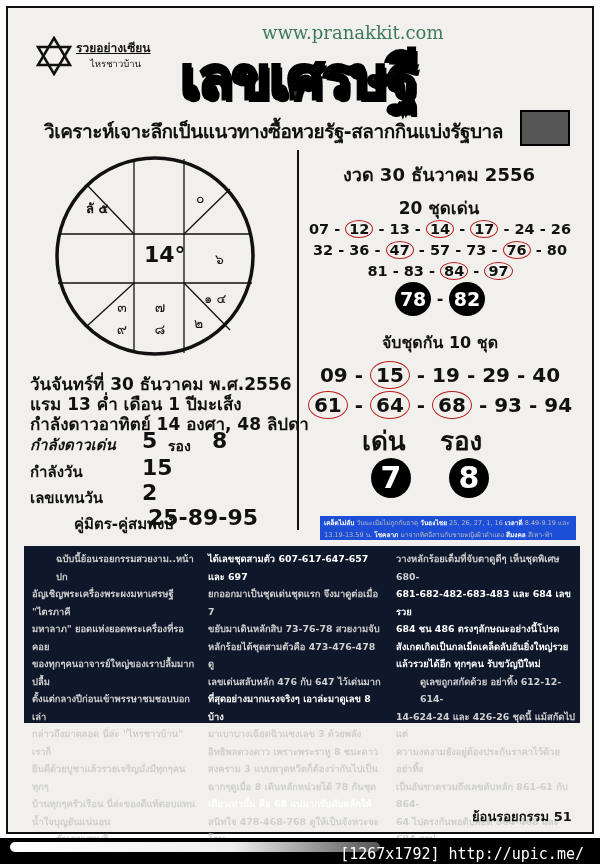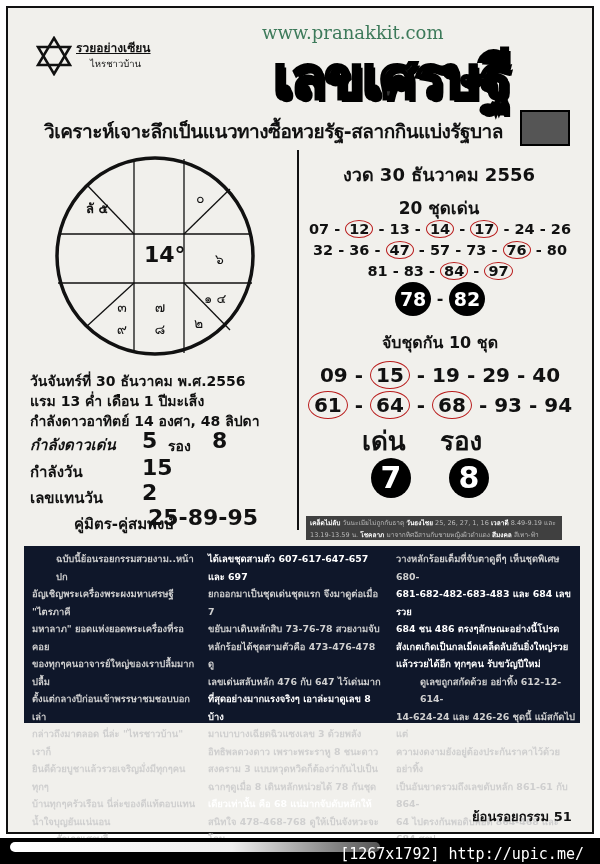--- a/index.html
+++ b/index.html
@@ -24,45 +24,45 @@
     font-family:"DejaVu Sans Mono", monospace; font-size:15px;
   }
   .url { position:absolute; left:262px; top:22px; color:#3d7a5a;
     font-family:"DejaVu Serif", serif; font-size:18px; }
   .logo { position:absolute; left:34px; top:36px; width:40px; height:40px; }
   .logo-title { position:absolute; left:76px; top:38px; font-size:12px; font-weight:bold; text-decoration:underline; }
   .logo-sub { position:absolute; left:90px; top:56px; font-size:9.5px; }
   .masthead {
     position:absolute; left:180px; top:40px; width:330px; height:76px;
     font-family:"DejaVu Sans", sans-serif; font-weight:bold; font-size:58px;
-    letter-spacing:-2px; line-height:76px; color:#333; text-align:right;
+    letter-spacing:-2px; line-height:76px; color:#333; text-align:left;
     -webkit-text-stroke:3px #000;
     text-shadow:3px 3px 0 #000;
   }
   .masthead-mark { position:absolute; left:520px; top:110px; width:46px; height:32px; background:#555; border:2px solid #000; }
   .tagline { position:absolute; left:44px; top:116px; font-size:19px; font-weight:bold; letter-spacing:-0.5px; }
   .divider { position:absolute; left:297px; top:150px; width:2px; height:380px; background:#111; }
   
   .wheel { position:absolute; left:54px; top:155px; width:202px; height:202px; }
   
   .info { position:absolute; left:30px; font-weight:bold; white-space:nowrap; }
-  .info.s { font-size:14px; }
+  .info.s { font-size:17px; }
   .info.l { font-size:15px; }
   .val { position:absolute; font-weight:bold; font-size:22px; }
   
   .rc { position:absolute; text-align:center; font-weight:bold; white-space:nowrap; }
   .nums { font-size:14.5px; }
   .circ { display:inline-block; border:1px solid #b91c1c; border-radius:50%; padding:0 3px; }
   .dot { display:inline-block; width:36px; height:34px; line-height:34px; border-radius:50%;
     background:#000; color:#fff; font-size:19px; font-weight:bold; text-align:center; vertical-align:middle; }
   .bignum { font-size:20px; }
   .circ.big { padding:1px 5px; }
   .bigdot { display:inline-block; width:40px; height:40px; line-height:40px; border-radius:50%;
     background:#000; color:#fff; font-size:30px; font-weight:bold; text-align:center; }
-  .note { position:absolute; left:306px; top:516px; width:256px; height:24px; background:#404040;
+  .note { position:absolute; left:320px; top:516px; width:256px; height:24px; background:#1d4ed8;
     color:#bbb; font-size:6.5px; line-height:12px; padding:1px 4px; box-sizing:border-box; overflow:hidden; }
   .note b { color:#fff; }
   .article { position:absolute; left:24px; top:546px; width:556px; height:177px; background:#0f172a;font-weight:bold; }
   .col { position:absolute; color:#cfcfcf; font-size:9.4px; line-height:17.5px; }
   .col b { color:#fff; }
   .pageno { position:absolute; left:472px; top:806px; font-size:13px; font-weight:bold; }
 </style>
 </head>
 <body>
 

